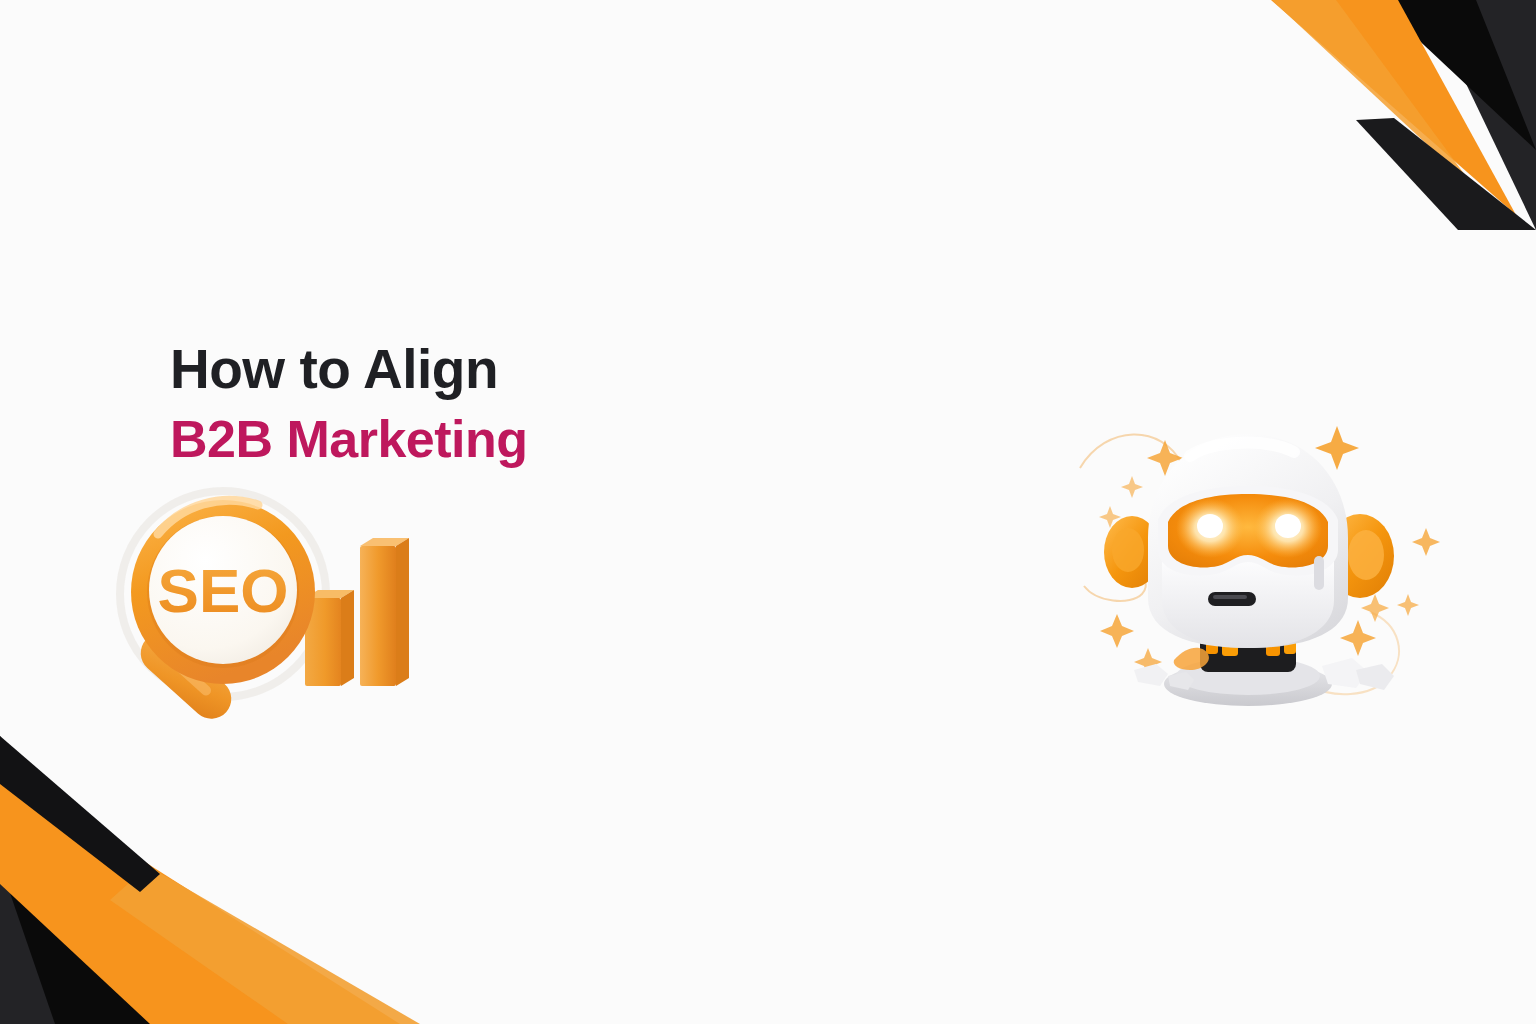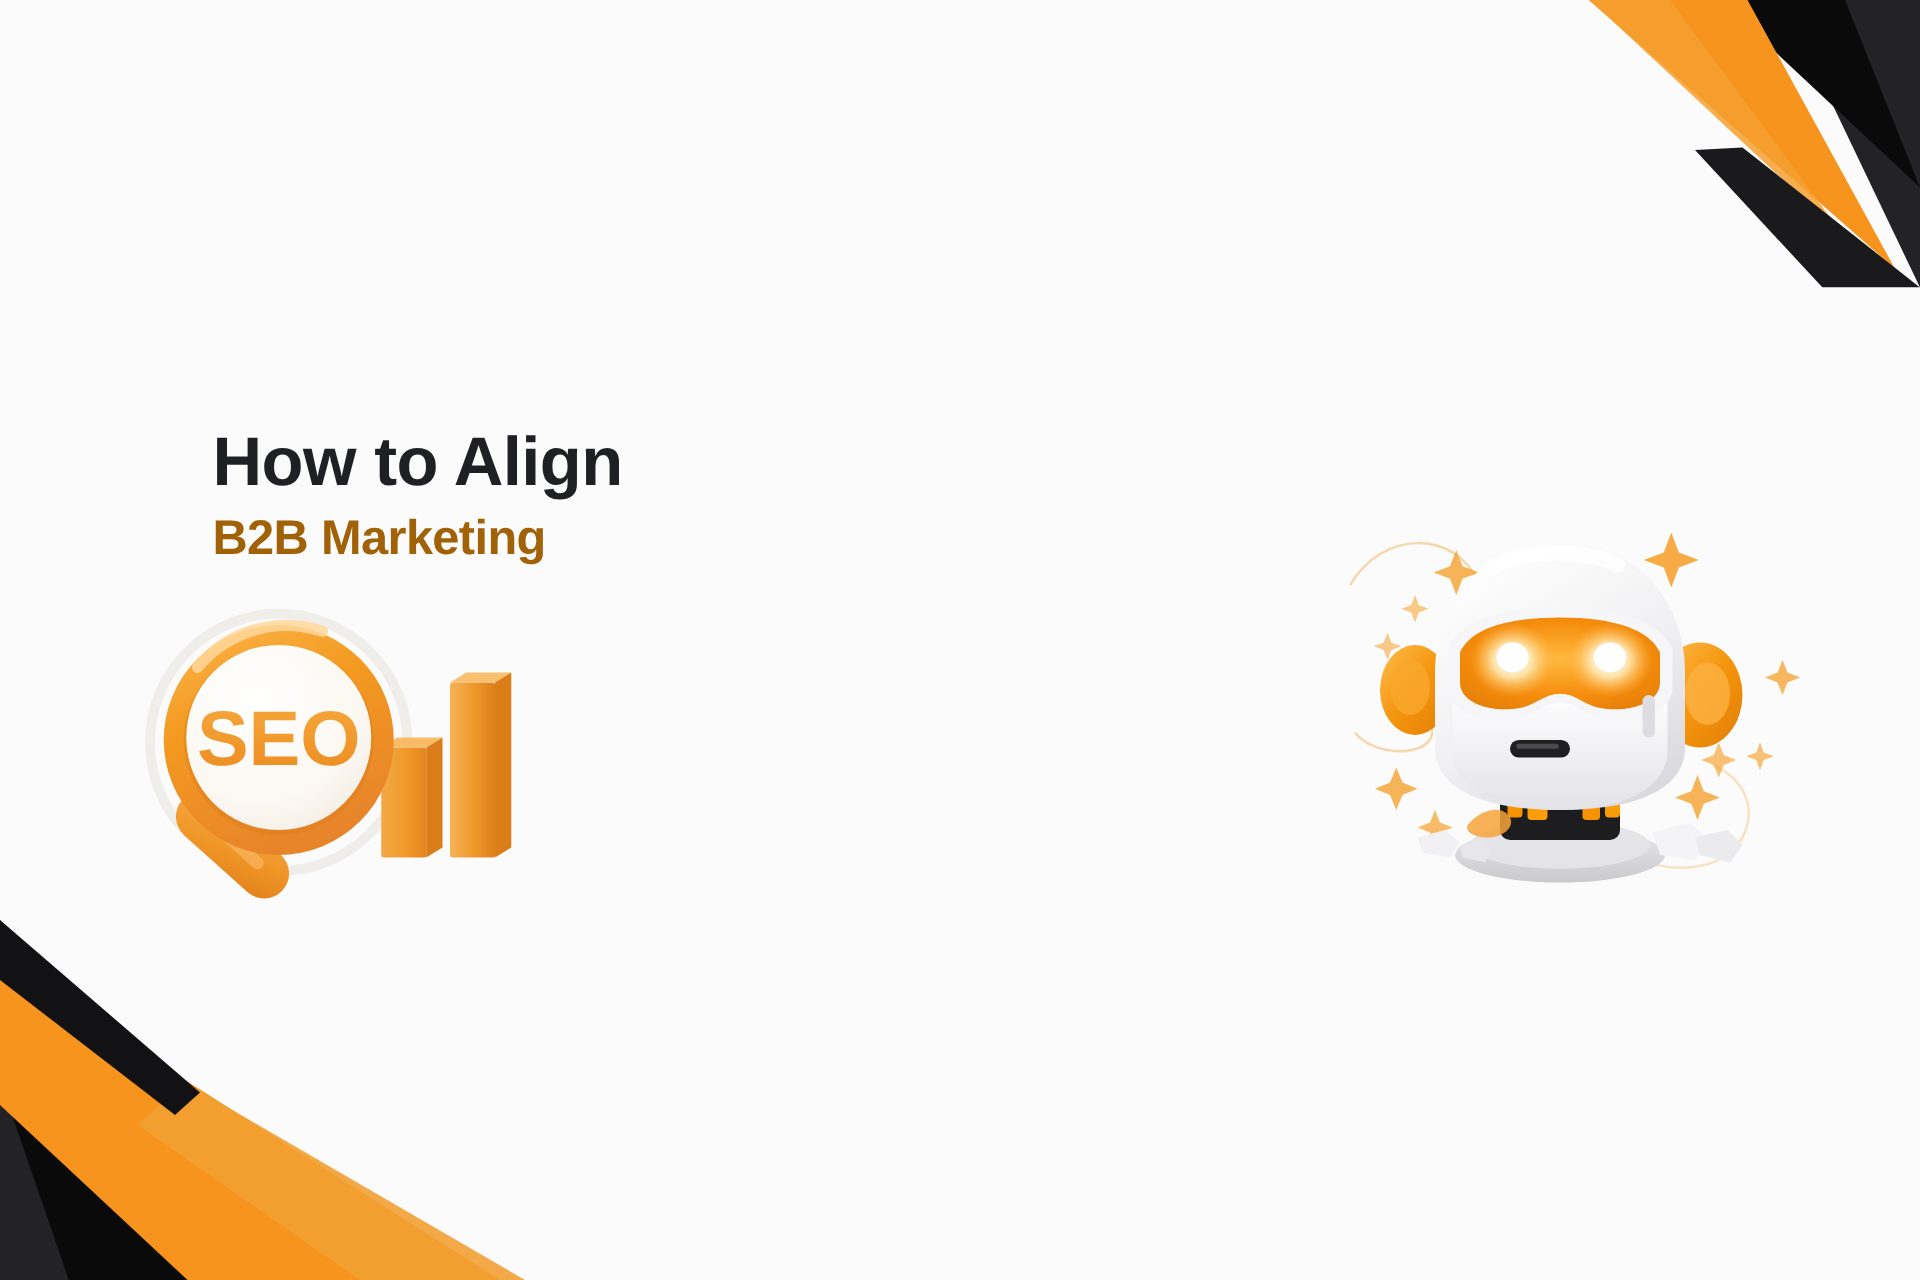--- a/index.html
+++ b/index.html
@@ -28,21 +28,21 @@
   }
   .hl-line{
     font-weight:700;
     letter-spacing:-0.5px;
     line-height:1.30;
     white-space:nowrap;
   }
   .hl-1{font-size:55px;color:#1f2024;}
   .hl-2{font-size:55px;color:#ed8122;}
   .hl-3{font-size:55px;color:#212226;}
-  .hl-4{font-size:39px;color:#a16207;}
+  .hl-4{font-size:52px;color:#be185d;}
 
   
   #seo-art{position:absolute;left:108px;top:486px;width:350px;height:256px;z-index:5;}
 
   
   #robot-art{position:absolute;left:1070px;top:398px;width:380px;height:330px;z-index:5;}
 </style>
 </head>
 <body>
 

